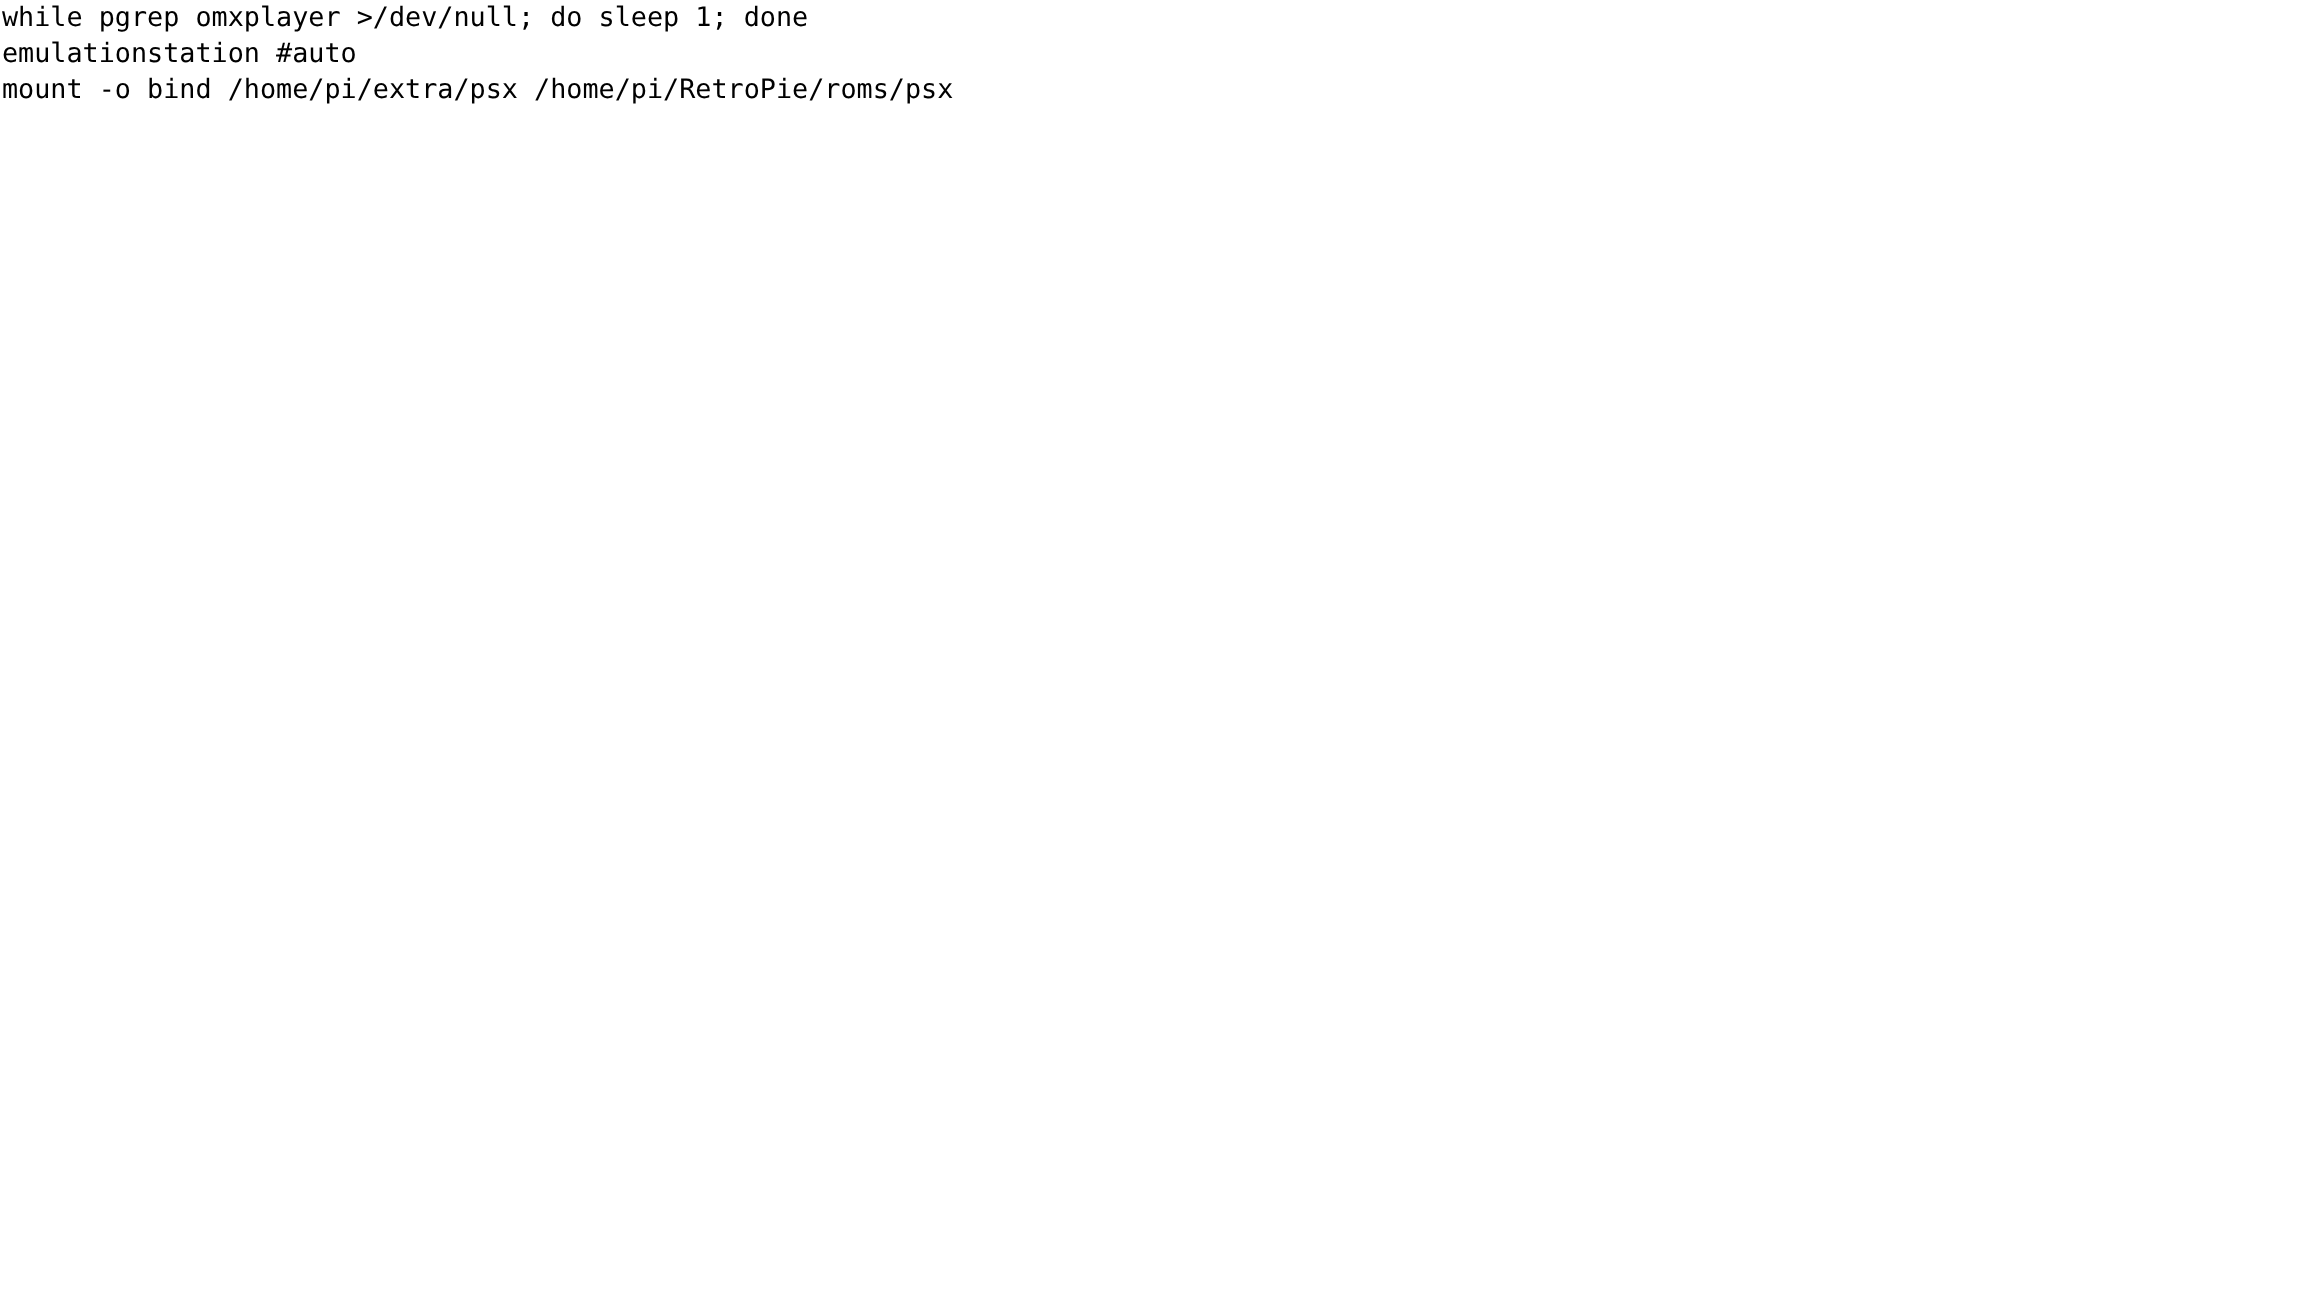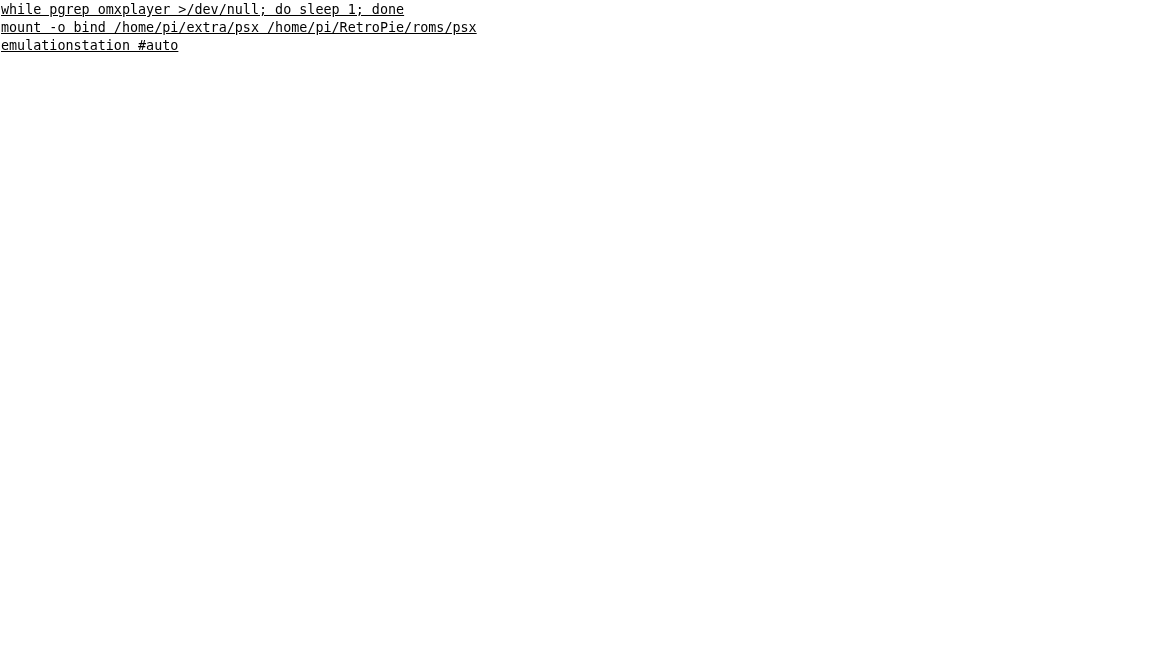--- a/index.html
+++ b/index.html
@@ -23,35 +23,34 @@
     background: #ffffff;
   }
 
   #code-block {
     position: absolute;
     left: 0px;
     top: 0px;
     padding: 1px 0 0 1px;
     margin: 0;
     background: transparent;
-    text-decoration: underline;
   }
 
   .code-line {
     display: block;
     font-family: "DejaVu Sans Mono", monospace;
     font-size: 13.4px;
     line-height: 18px;
     color: #000000;
     white-space: pre;
     letter-spacing: 0px;
     margin: 0;
     padding: 0;
   }
 </style>
 </head>
 <body>
 
 <div id="page">
 
-  <pre id="code-block"><code class="code-line">while pgrep omxplayer &gt;/dev/null; do sleep 1; done</code><code class="code-line">mount -o bind /home/pi/extra/psx /home/pi/RetroPie/roms/psx</code><code class="code-line">emulationstation #auto</code></pre>
+  <pre id="code-block"><code class="code-line">while pgrep omxplayer &gt;/dev/null; do sleep 1; done</code><code class="code-line">emulationstation #auto</code><code class="code-line">mount -o bind /home/pi/extra/psx /home/pi/RetroPie/roms/psx</code></pre>
 
 </div>
 
 </body></html>

